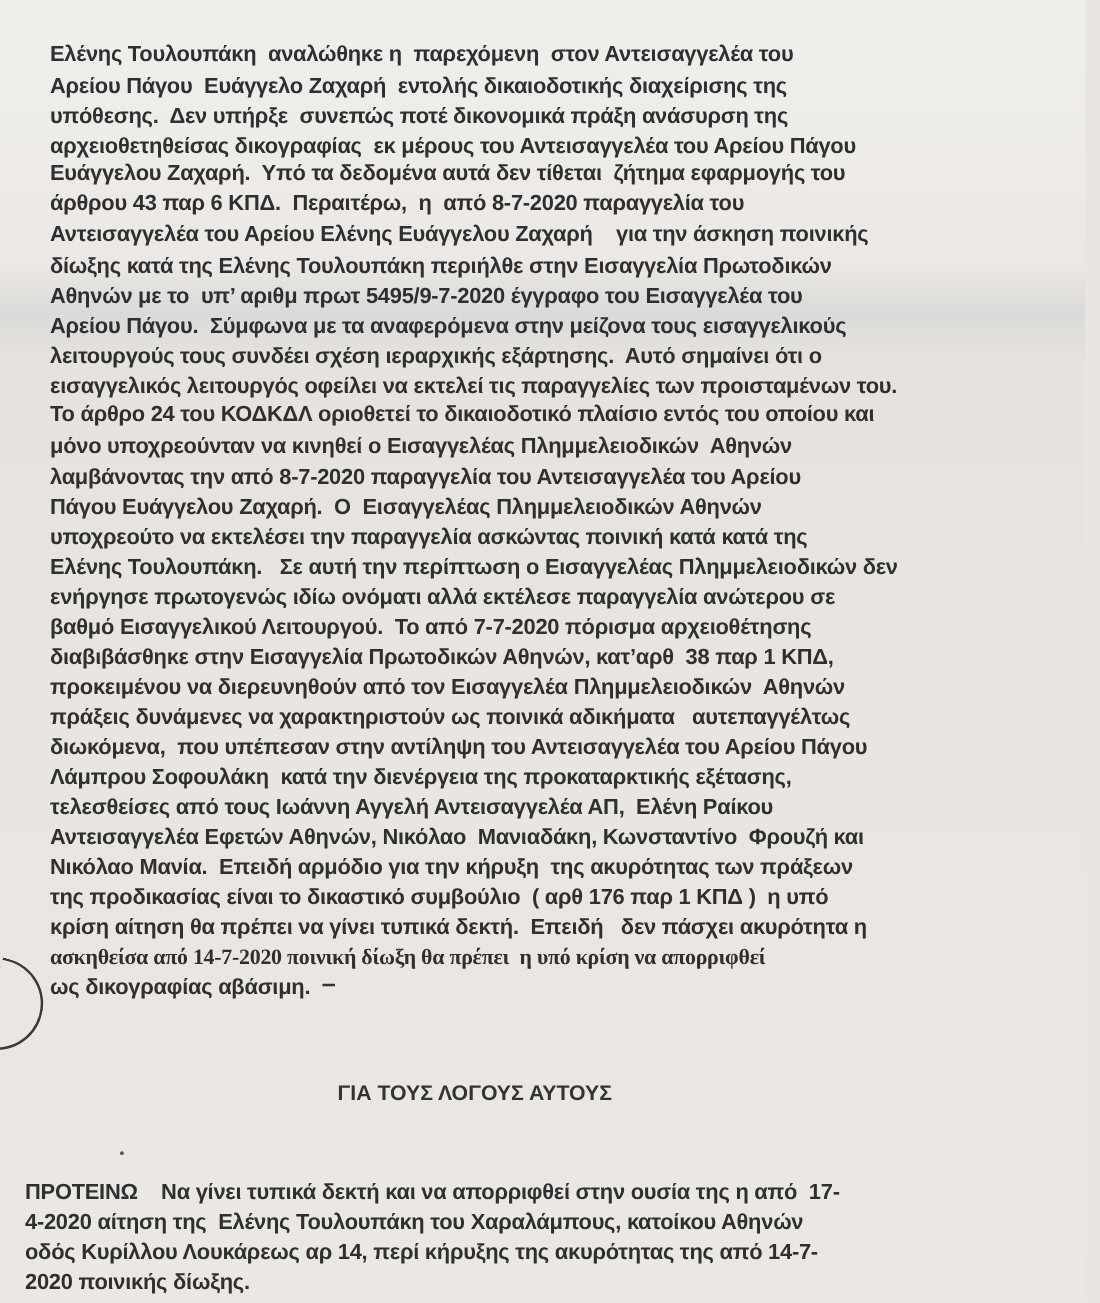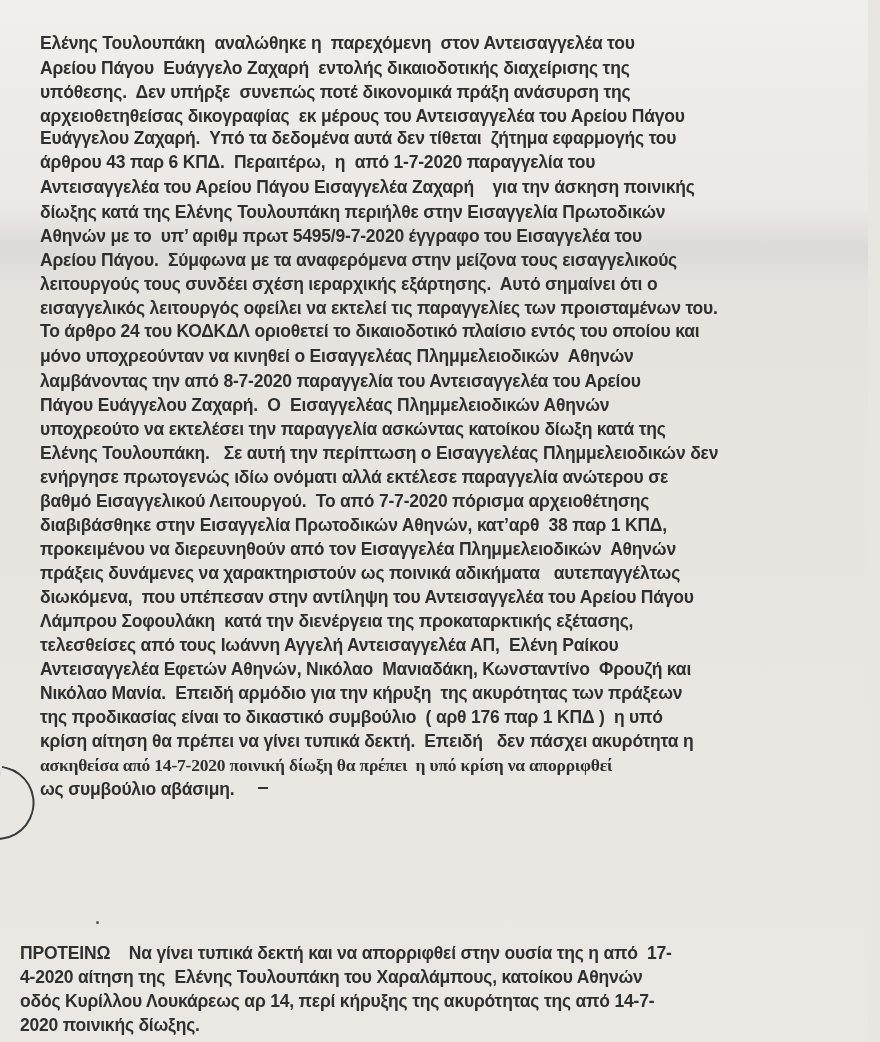--- a/index.html
+++ b/index.html
@@ -30,50 +30,51 @@
 </head>
 <body>
 
 <div class="page">
   <div id="body-text">
       <div class="line" style="left: 40px; top: 33px;">Ελένης Τουλουπάκη  αναλώθηκε η  παρεχόμενη  στον Αντεισαγγελέα του</div>
       <div class="line" style="left: 40px; top: 58px;">Αρείου Πάγου  Ευάγγελο Ζαχαρή  εντολής δικαιοδοτικής διαχείρισης της</div>
       <div class="line" style="left: 40px; top: 82px;">υπόθεσης.  Δεν υπήρξε  συνεπώς ποτέ δικονομικά πράξη ανάσυρση της</div>
       <div class="line" style="left: 40px; top: 106px; text-align: right;">αρχειοθετηθείσας δικογραφίας  εκ μέρους του Αντεισαγγελέα του Αρείου Πάγου</div>
       <div class="line" style="left: 40px; top: 128px;">Ευάγγελου Ζαχαρή.  Υπό τα δεδομένα αυτά δεν τίθεται  ζήτημα εφαρμογής του</div>
-      <div class="line" style="left: 40px; top: 152px;">άρθρου 43 παρ 6 ΚΠΔ.  Περαιτέρω,  η  από 1-7-2020 παραγγελία του</div>
-      <div class="line" style="left: 40px; top: 177px;">Αντεισαγγελέα του Αρείου Πάγου Εισαγγελέα Ζαχαρή    για την άσκηση ποινικής</div>
+      <div class="line" style="left: 40px; top: 152px;">άρθρου 43 παρ 6 ΚΠΔ.  Περαιτέρω,  η  από 8-7-2020 παραγγελία του</div>
+      <div class="line" style="left: 40px; top: 177px;">Αντεισαγγελέα του Αρείου Ελένης Ευάγγελου Ζαχαρή    για την άσκηση ποινικής</div>
       <div class="line" style="left: 40px; top: 202px;">δίωξης κατά της Ελένης Τουλουπάκη περιήλθε στην Εισαγγελία Πρωτοδικών</div>
       <div class="line" style="left: 40px; top: 226px;">Αθηνών με το  υπ’ αριθμ πρωτ 5495/9-7-2020 έγγραφο του Εισαγγελέα του</div>
       <div class="line" style="left: 40px; top: 250px;">Αρείου Πάγου.  Σύμφωνα με τα αναφερόμενα στην μείζονα τους εισαγγελικούς</div>
       <div class="line" style="left: 40px; top: 274px;">λειτουργούς τους συνδέει σχέση ιεραρχικής εξάρτησης.  Αυτό σημαίνει ότι ο</div>
       <div class="line" style="left: 40px; top: 298px;">εισαγγελικός λειτουργός οφείλει να εκτελεί τις παραγγελίες των προισταμένων του.</div>
       <div class="line" style="left: 40px; top: 321px;">Το άρθρο 24 του ΚΟΔΚΔΛ οριοθετεί το δικαιοδοτικό πλαίσιο εντός του οποίου και</div>
       <div class="line" style="left: 40px; top: 346px;">μόνο υποχρεούνταν να κινηθεί ο Εισαγγελέας Πλημμελειοδικών  Αθηνών</div>
       <div class="line" style="left: 40px; top: 371px;">λαμβάνοντας την από 8-7-2020 παραγγελία του Αντεισαγγελέα του Αρείου</div>
       <div class="line" style="left: 40px; top: 395px;">Πάγου Ευάγγελου Ζαχαρή.  Ο  Εισαγγελέας Πλημμελειοδικών Αθηνών</div>
-      <div class="line" style="left: 40px; top: 419px;">υποχρεούτο να εκτελέσει την παραγγελία ασκώντας κατοίκου δίωξη κατά της</div>
+      <div class="line" style="left: 40px; top: 419px;">υποχρεούτο να εκτελέσει την παραγγελία ασκώντας ποινική κατά κατά της</div>
       <div class="line" style="left: 40px; top: 443px;">Ελένης Τουλουπάκη.   Σε αυτή την περίπτωση ο Εισαγγελέας Πλημμελειοδικών δεν</div>
       <div class="line" style="left: 40px; top: 467px;">ενήργησε πρωτογενώς ιδίω ονόματι αλλά εκτέλεσε παραγγελία ανώτερου σε</div>
       <div class="line" style="left: 40px; top: 491px;">βαθμό Εισαγγελικού Λειτουργού.  Το από 7-7-2020 πόρισμα αρχειοθέτησης</div>
       <div class="line" style="left: 40px; top: 515px;">διαβιβάσθηκε στην Εισαγγελία Πρωτοδικών Αθηνών, κατ’αρθ  38 παρ 1 ΚΠΔ,</div>
       <div class="line" style="left: 40px; top: 539px;">προκειμένου να διερευνηθούν από τον Εισαγγελέα Πλημμελειοδικών  Αθηνών</div>
       <div class="line" style="left: 40px; top: 563px;">πράξεις δυνάμενες να χαρακτηριστούν ως ποινικά αδικήματα   αυτεπαγγέλτως</div>
       <div class="line" style="left: 40px; top: 587px;">διωκόμενα,  που υπέπεσαν στην αντίληψη του Αντεισαγγελέα του Αρείου Πάγου</div>
       <div class="line" style="left: 40px; top: 611px;">Λάμπρου Σοφουλάκη  κατά την διενέργεια της προκαταρκτικής εξέτασης,</div>
       <div class="line" style="left: 40px; top: 635px;">τελεσθείσες από τους Ιωάννη Αγγελή Αντεισαγγελέα ΑΠ,  Ελένη Ραίκου</div>
       <div class="line" style="left: 40px; top: 659px;">Αντεισαγγελέα Εφετών Αθηνών, Νικόλαο  Μανιαδάκη, Κωνσταντίνο  Φρουζή και</div>
       <div class="line" style="left: 40px; top: 683px;">Νικόλαο Μανία.  Επειδή αρμόδιο για την κήρυξη  της ακυρότητας των πράξεων</div>
       <div class="line" style="left: 40px; top: 707px;">της προδικασίας είναι το δικαστικό συμβούλιο  ( αρθ 176 παρ 1 ΚΠΔ )  η υπό</div>
       <div class="line" style="left: 40px; top: 731px;">κρίση αίτηση θα πρέπει να γίνει τυπικά δεκτή.  Επειδή   δεν πάσχει ακυρότητα η</div>
       <div class="line" style="left: 40px; top: 755px; font-family: Liberation Serif, serif;">ασκηθείσα από 14-7-2020 ποινική δίωξη θα πρέπει  η υπό κρίση να απορριφθεί</div>
-      <div class="line" style="left: 40px; top: 779px;">ως συμβούλιο αβάσιμη.</div>
+      <div class="line" style="left: 40px; top: 779px;">ως δικογραφίας αβάσιμη.</div>
     </div>
   <div class="signature"></div>
   <div class="dash"></div>
+  <div class="heading">ΓΙΑ ΤΟΥΣ ΛΟΓΟΥΣ ΑΥΤΟΥΣ</div>
   <div class="dot"></div>
   <div id="proposal-text">
       <div class="line" style="left: 20px; top: 943px;">ΠΡΟΤΕΙΝΩ    Να γίνει τυπικά δεκτή και να απορριφθεί στην ουσία της η από  17-</div>
       <div class="line" style="left: 20px; top: 967px;">4-2020 αίτηση της  Ελένης Τουλουπάκη του Χαραλάμπους, κατοίκου Αθηνών</div>
       <div class="line" style="left: 20px; top: 991px;">οδός Κυρίλλου Λουκάρεως αρ 14, περί κήρυξης της ακυρότητας της από 14-7-</div>
       <div class="line" style="left: 20px; top: 1015px;">2020 ποινικής δίωξης.</div>
     </div>
 </div>
 
 </body></html>

